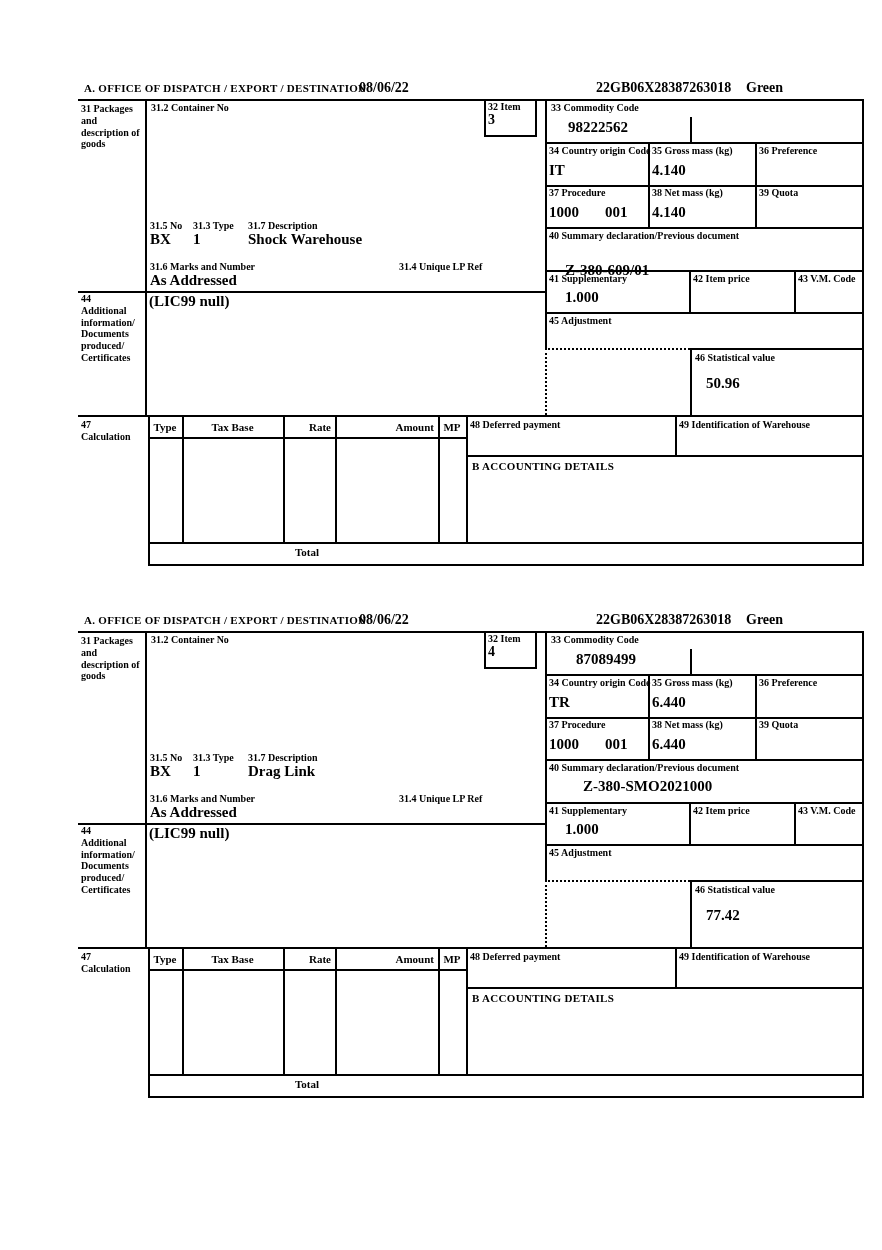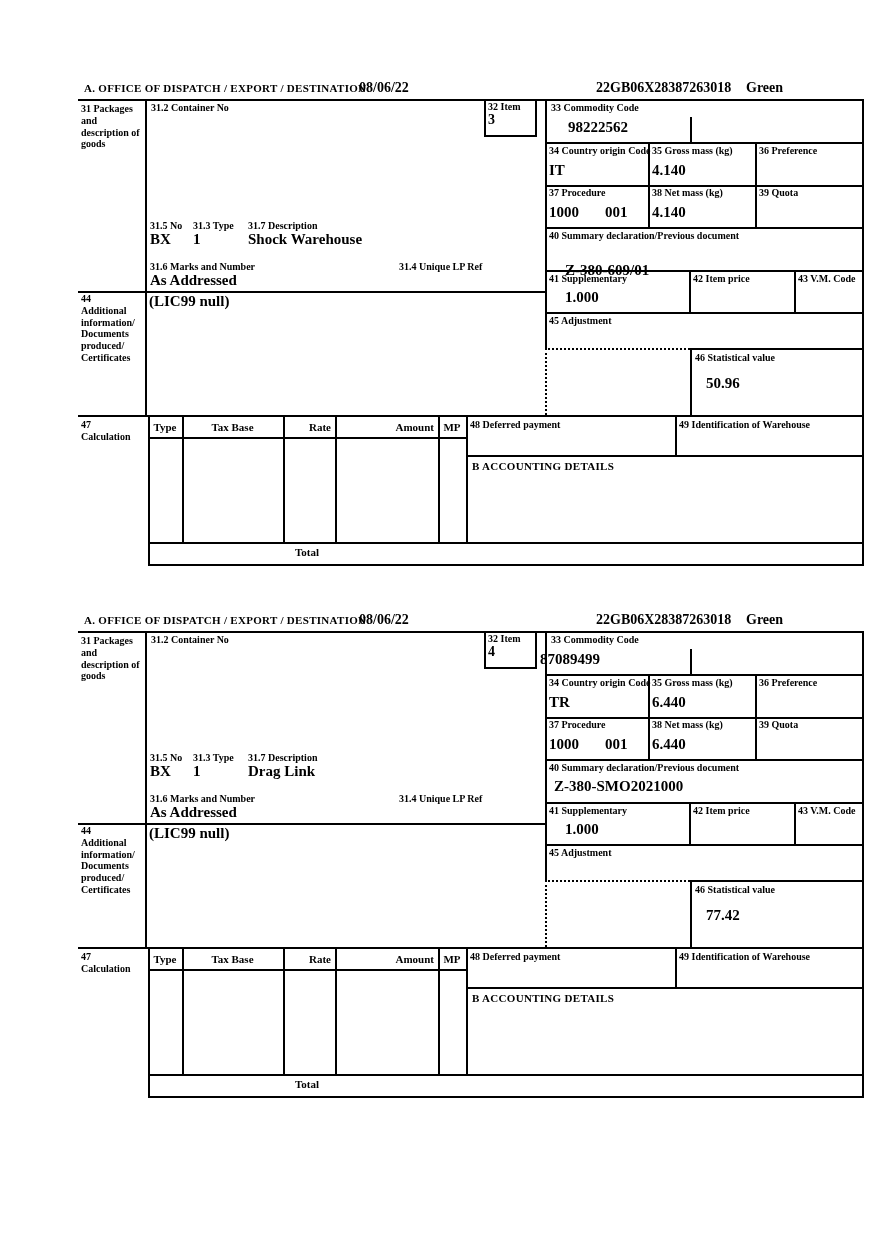--- a/index.html
+++ b/index.html
@@ -180,35 +180,35 @@
   <div class="lbl" style="left:115px;top:145px">31.3 Type</div>
   <div class="lbl" style="left:170px;top:145px">31.7 Description</div>
   <div class="val" style="left:72px;top:157px">BX</div>
   <div class="val" style="left:115px;top:157px">1</div>
   <div class="val" style="left:170px;top:157px">Drag Link</div>
   <div class="lbl" style="left:72px;top:186px">31.6 Marks and Number</div>
   <div class="lbl" style="left:321px;top:186px">31.4 Unique LP Ref</div>
   <div class="val" style="left:72px;top:198px">As Addressed</div>
 
   <div class="lbl" style="left:473px;top:27px">33 Commodity Code</div>
-  <div class="val" style="left:462px;top:45px">87089499</div>
+  <div class="val" style="left:498px;top:45px">87089499</div>
   <div class="lbl" style="left:471px;top:70px">34 Country origin Code</div>
   <div class="val" style="left:471px;top:88px">TR</div>
   <div class="lbl" style="left:574px;top:70px">35 Gross mass (kg)</div>
   <div class="val" style="left:574px;top:88px">6.440</div>
   <div class="lbl" style="left:681px;top:70px">36 Preference</div>
   <div class="lbl" style="left:471px;top:112px">37 Procedure</div>
   <div class="val" style="left:471px;top:130px">1000</div>
   <div class="val" style="left:527px;top:130px">001</div>
   <div class="lbl" style="left:574px;top:112px">38 Net mass (kg)</div>
   <div class="val" style="left:574px;top:130px">6.440</div>
   <div class="lbl" style="left:681px;top:112px">39 Quota</div>
 
   <div class="lbl" style="left:471px;top:155px">40 Summary declaration/Previous document</div>
-  <div class="val" style="left:476px;top:172px">Z-380-SMO2021000</div>
+  <div class="val" style="left:505px;top:172px">Z-380-SMO2021000</div>
   <div class="lbl" style="left:471px;top:198px">41 Supplementary</div>
   <div class="val" style="left:487px;top:215px">1.000</div>
   <div class="lbl" style="left:615px;top:198px">42 Item price</div>
   <div class="lbl" style="left:720px;top:198px">43 V.M. Code</div>
   <div class="lbl" style="left:471px;top:240px">45 Adjustment</div>
   <div class="lbl" style="left:617px;top:277px">46 Statistical value</div>
   <div class="val" style="left:628px;top:301px">77.42</div>
 
   <div class="lblw" style="left:3px;top:218px;width:58px">
     <span style="position:static;display:block">44</span>

